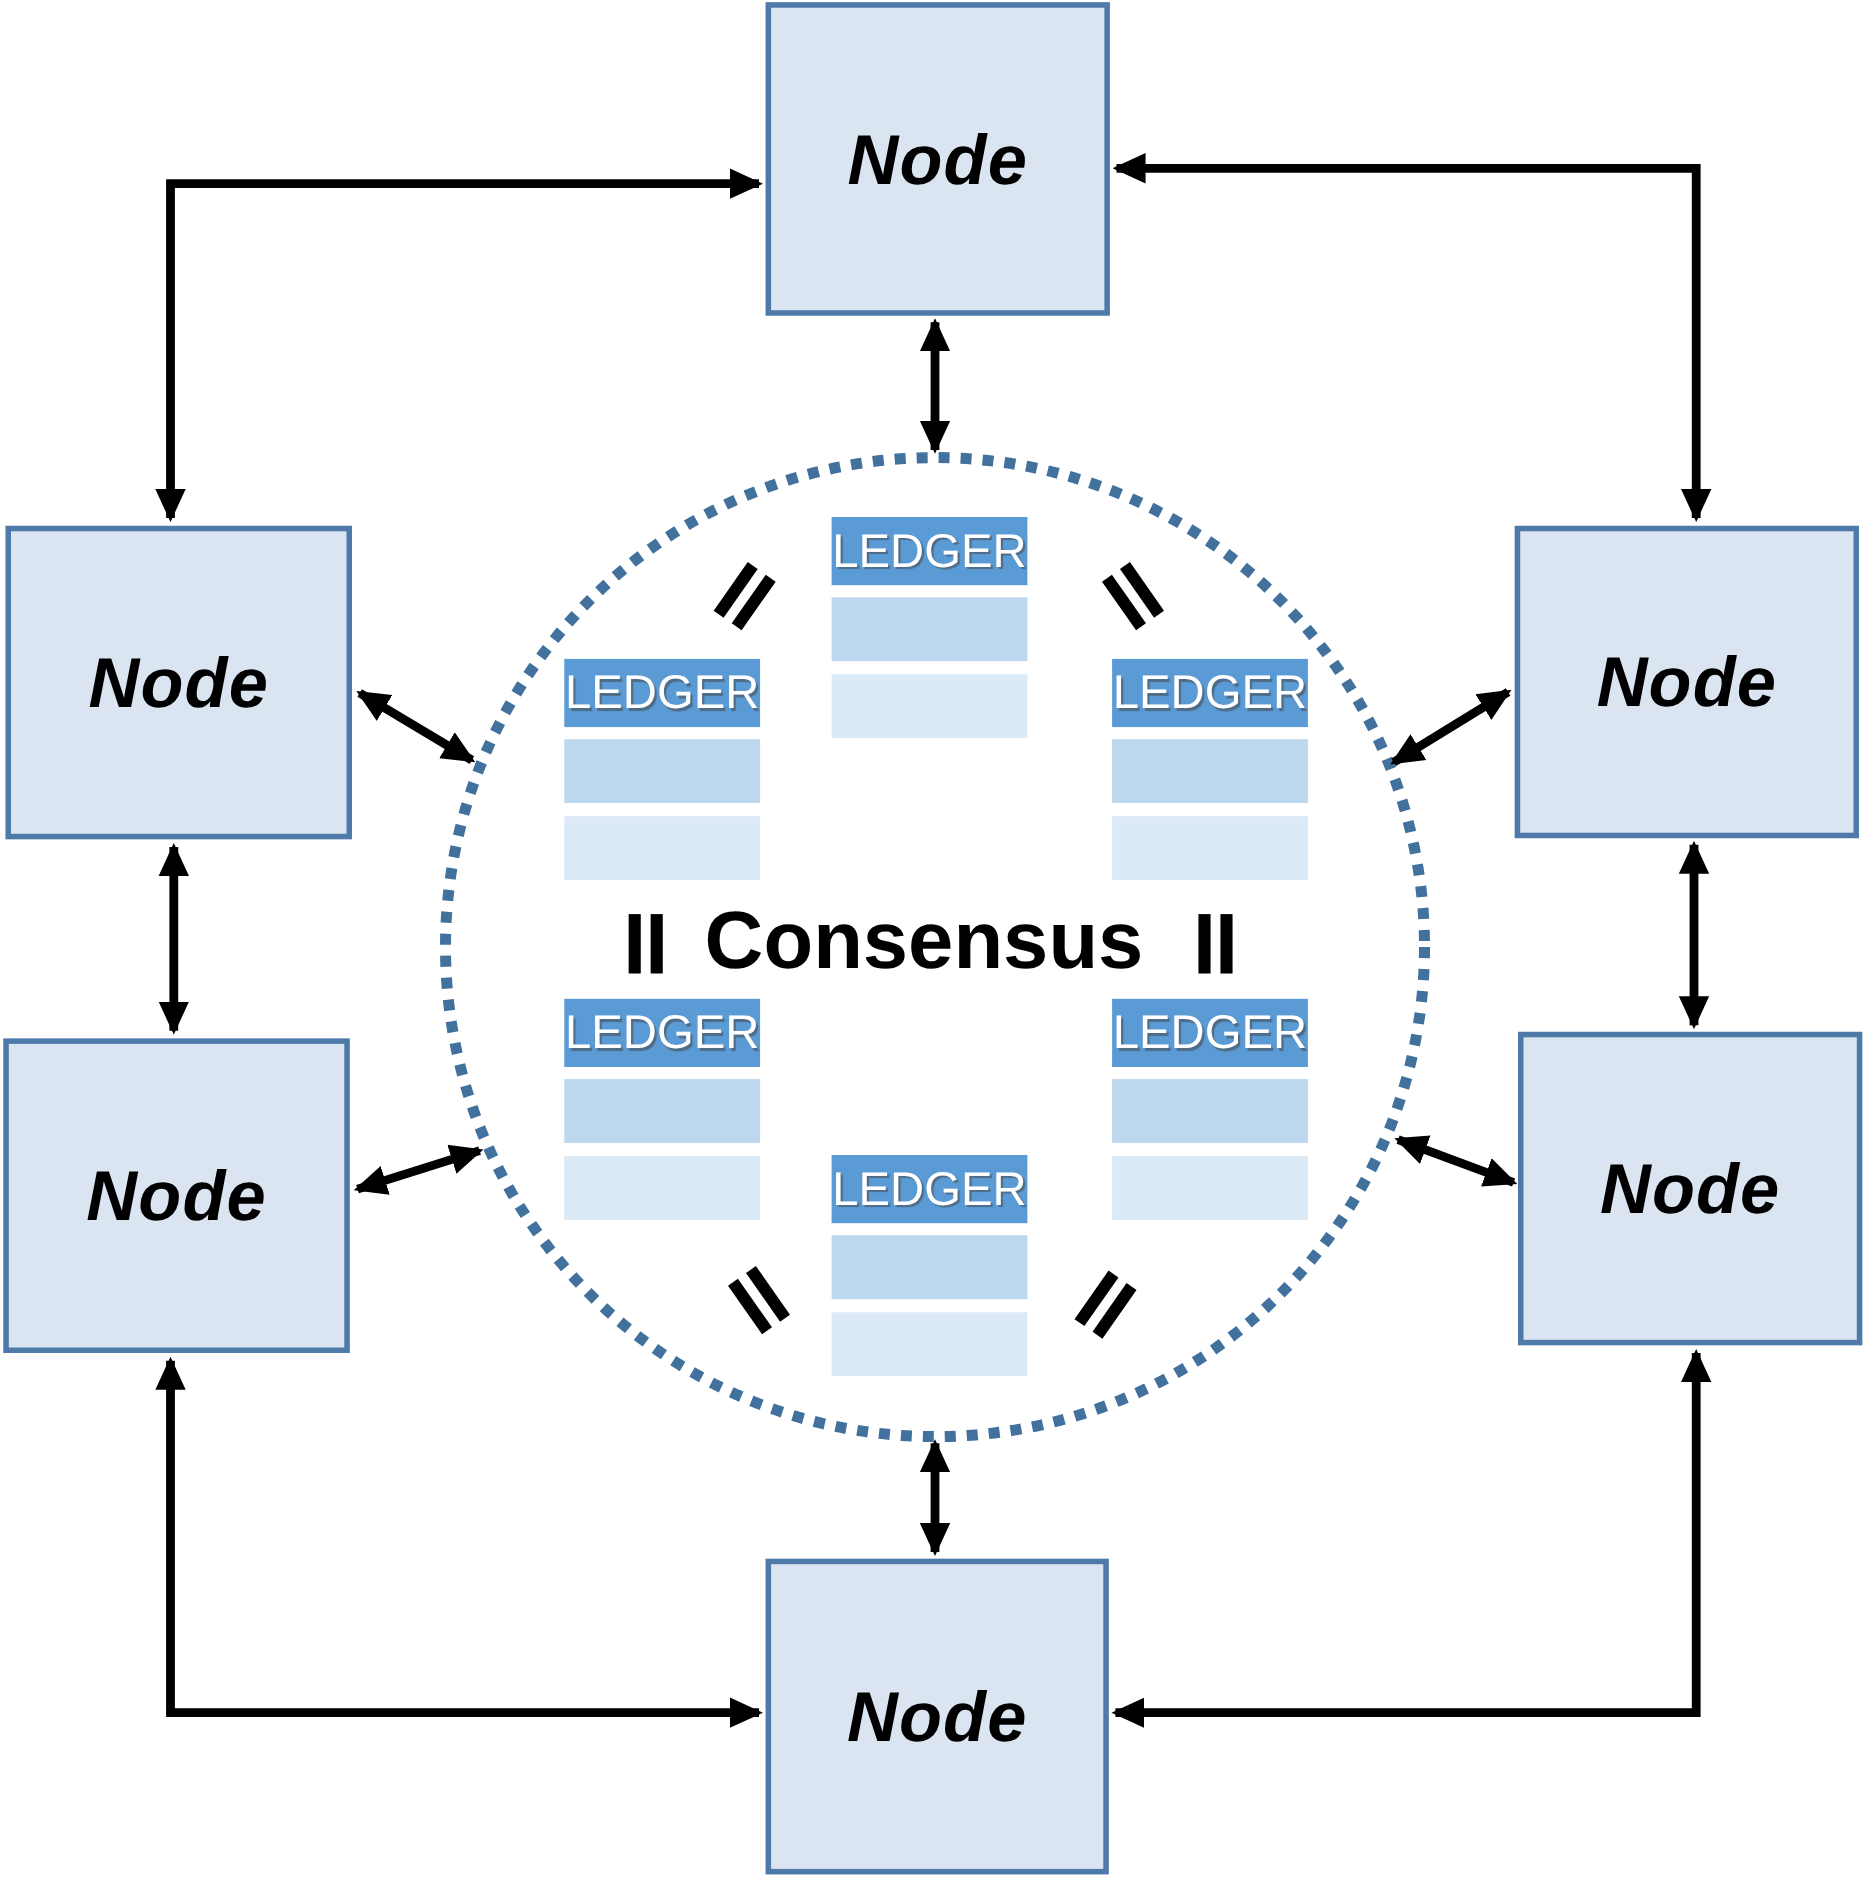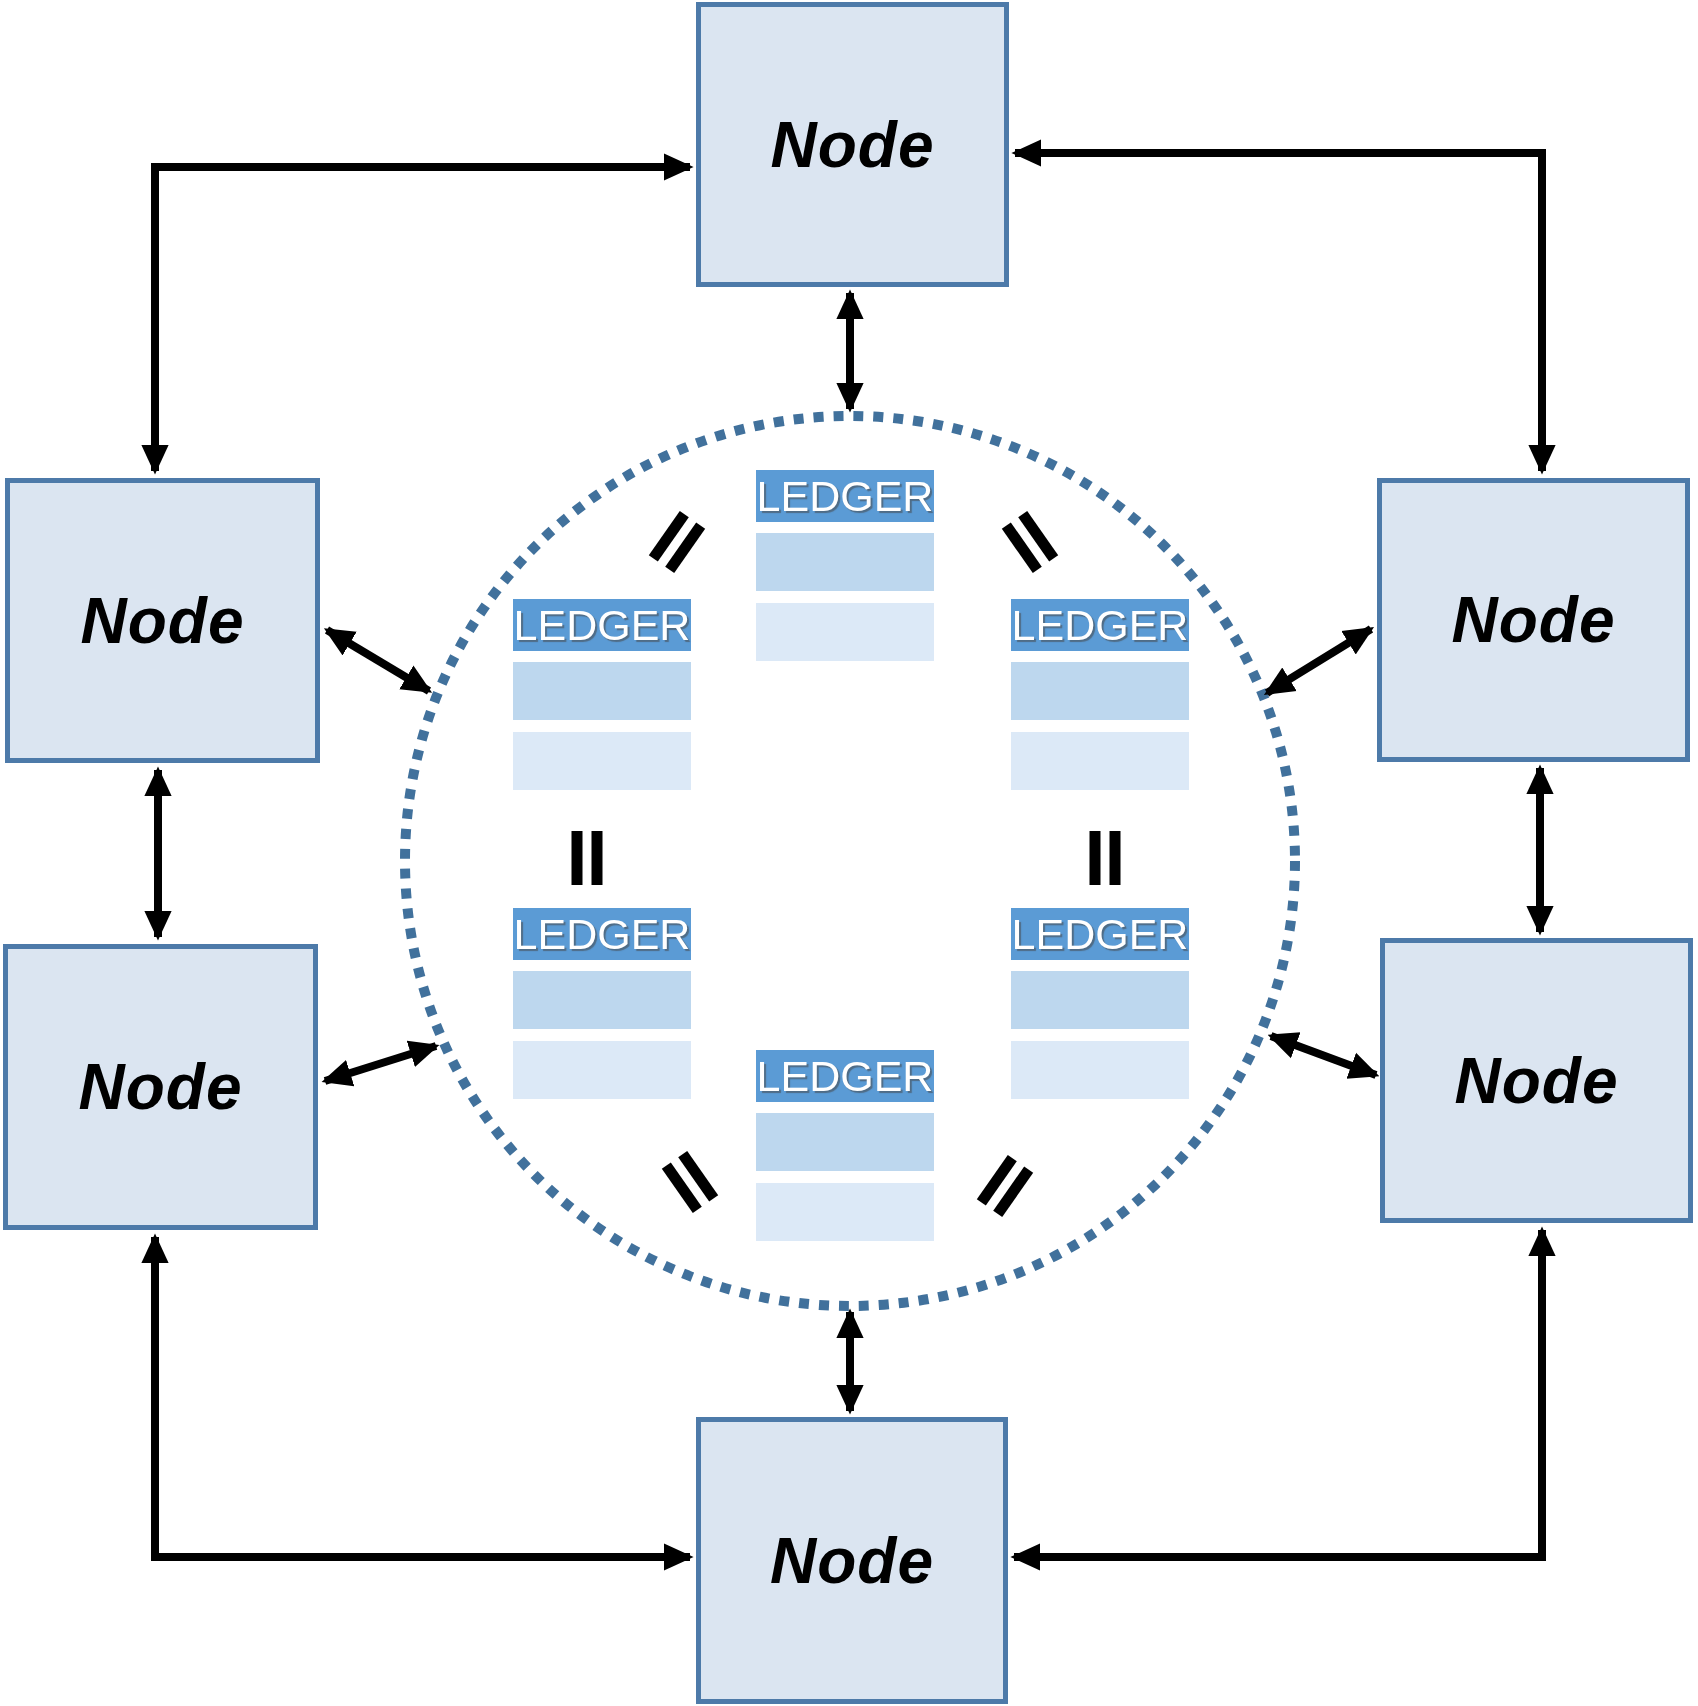--- a/index.html
+++ b/index.html
@@ -18,21 +18,21 @@
   }
   .node .lbl{font-weight:bold;font-size:64px;color:var(--node_text);letter-spacing:1px;}
   .node.n-top{left:696px;top:2px;width:313px;height:285px;}
   .node.n-upper-left{left:5px;top:478px;width:315px;height:285px;}
   .node.n-lower-left{left:3px;top:944px;width:315px;height:286px;}
   .node.n-upper-right{left:1377px;top:478px;width:313px;height:284px;}
   .node.n-lower-right{left:1380px;top:938px;width:313px;height:285px;}
   .node.n-bottom{left:696px;top:1417px;width:312px;height:287px;}
   .ledger{position:absolute;width:178px;}
   .ledger .hdr{
-    height:52px;background:var(--ledger_header);color:var(--ledger_text);
+    height:62px;background:var(--ledger_header);color:var(--ledger_text);
     display:flex;align-items:center;justify-content:center;font-size:43px;
     text-shadow:2px 2px 1px rgba(70,70,70,.55);margin-bottom:11px;
   }
   .ledger .row{height:58px;}
   .ledger .row.dark{background:var(--ledger_row_dark);margin-bottom:12px;}
   .ledger .row.light{background:var(--ledger_row_light);}
   .ledger.l-top{left:756px;top:470px;}
   .ledger.l-mid-left{left:513px;top:599px;}
   .ledger.l-mid-right{left:1011px;top:599px;}
   .ledger.l-low-left{left:513px;top:908px;}
@@ -141,14 +141,15 @@
     <div class="hdr">LEDGER</div>
     <div class="row dark"></div>
     <div class="row light"></div>
   </div>
   <div class="ledger l-bottom">
     <div class="hdr">LEDGER</div>
     <div class="row dark"></div>
     <div class="row light"></div>
   </div>
 
+  <div class="consensus">Consensus</div>
 
 </div>
 
 </body></html>

